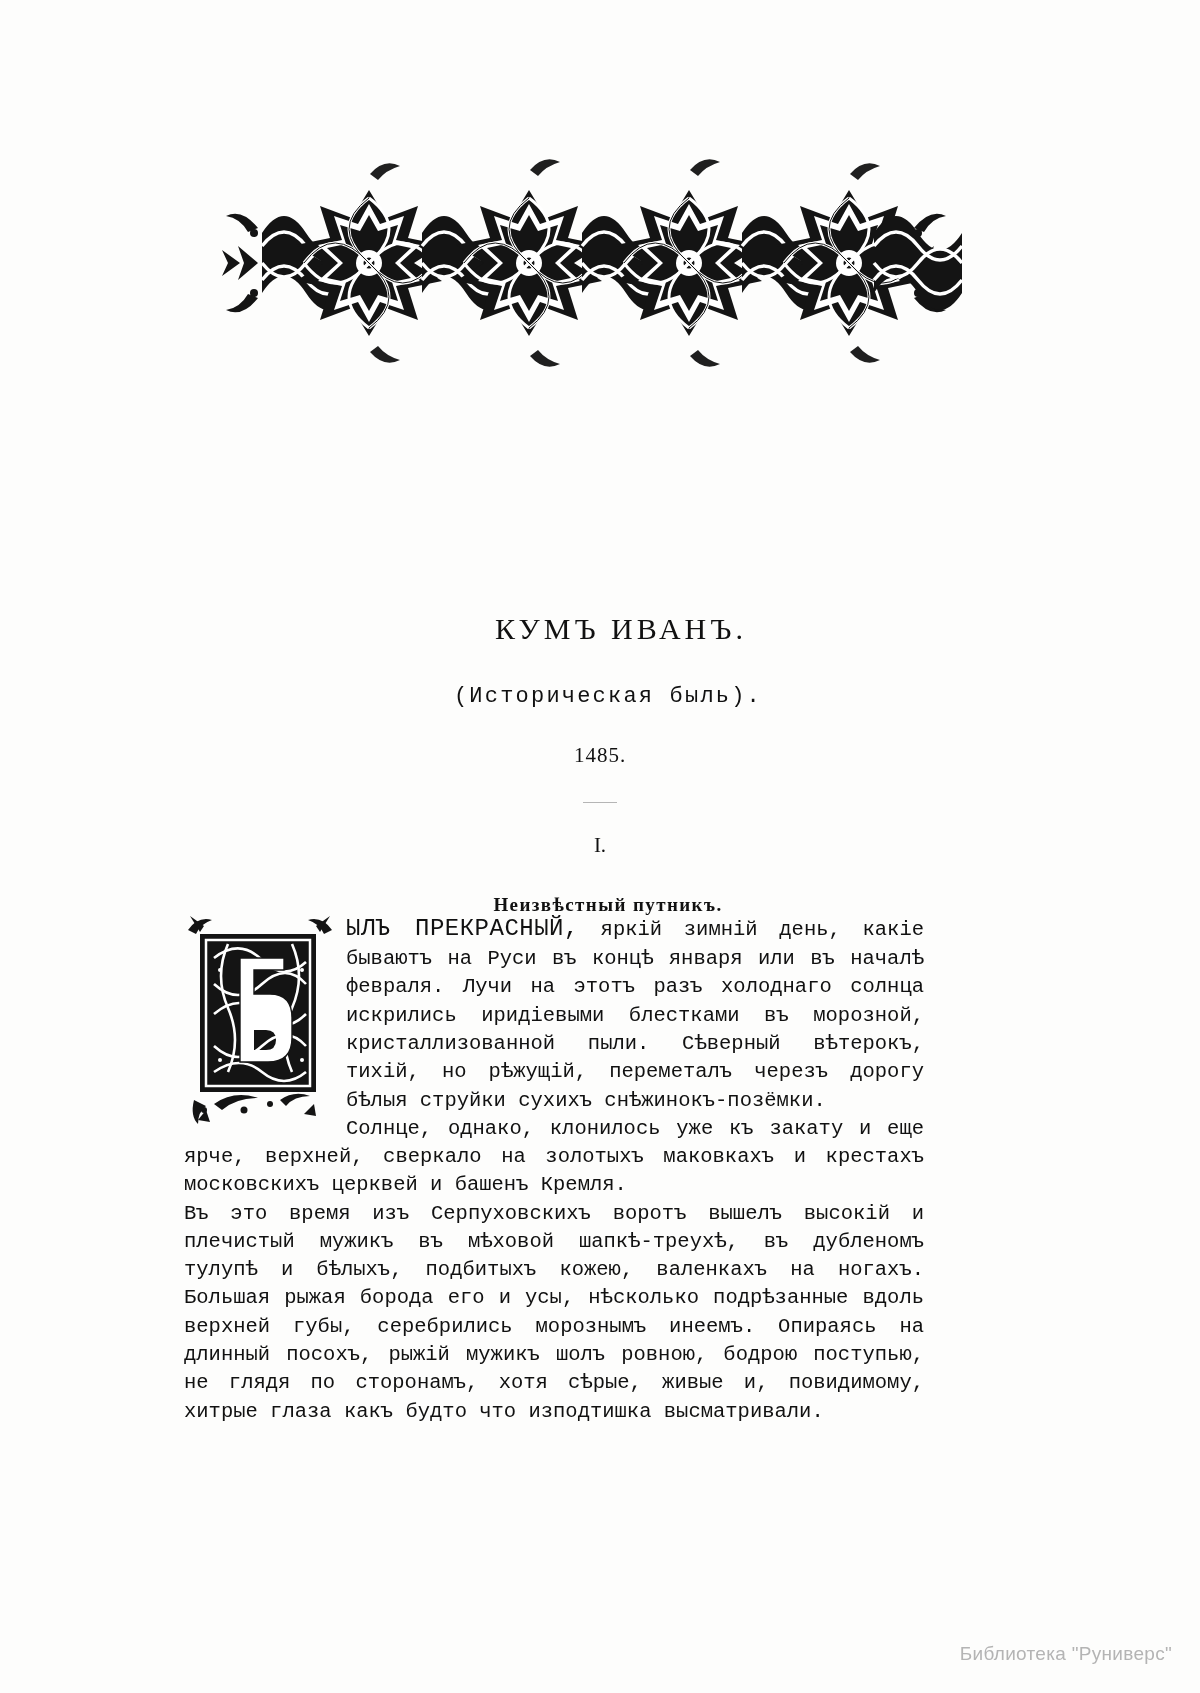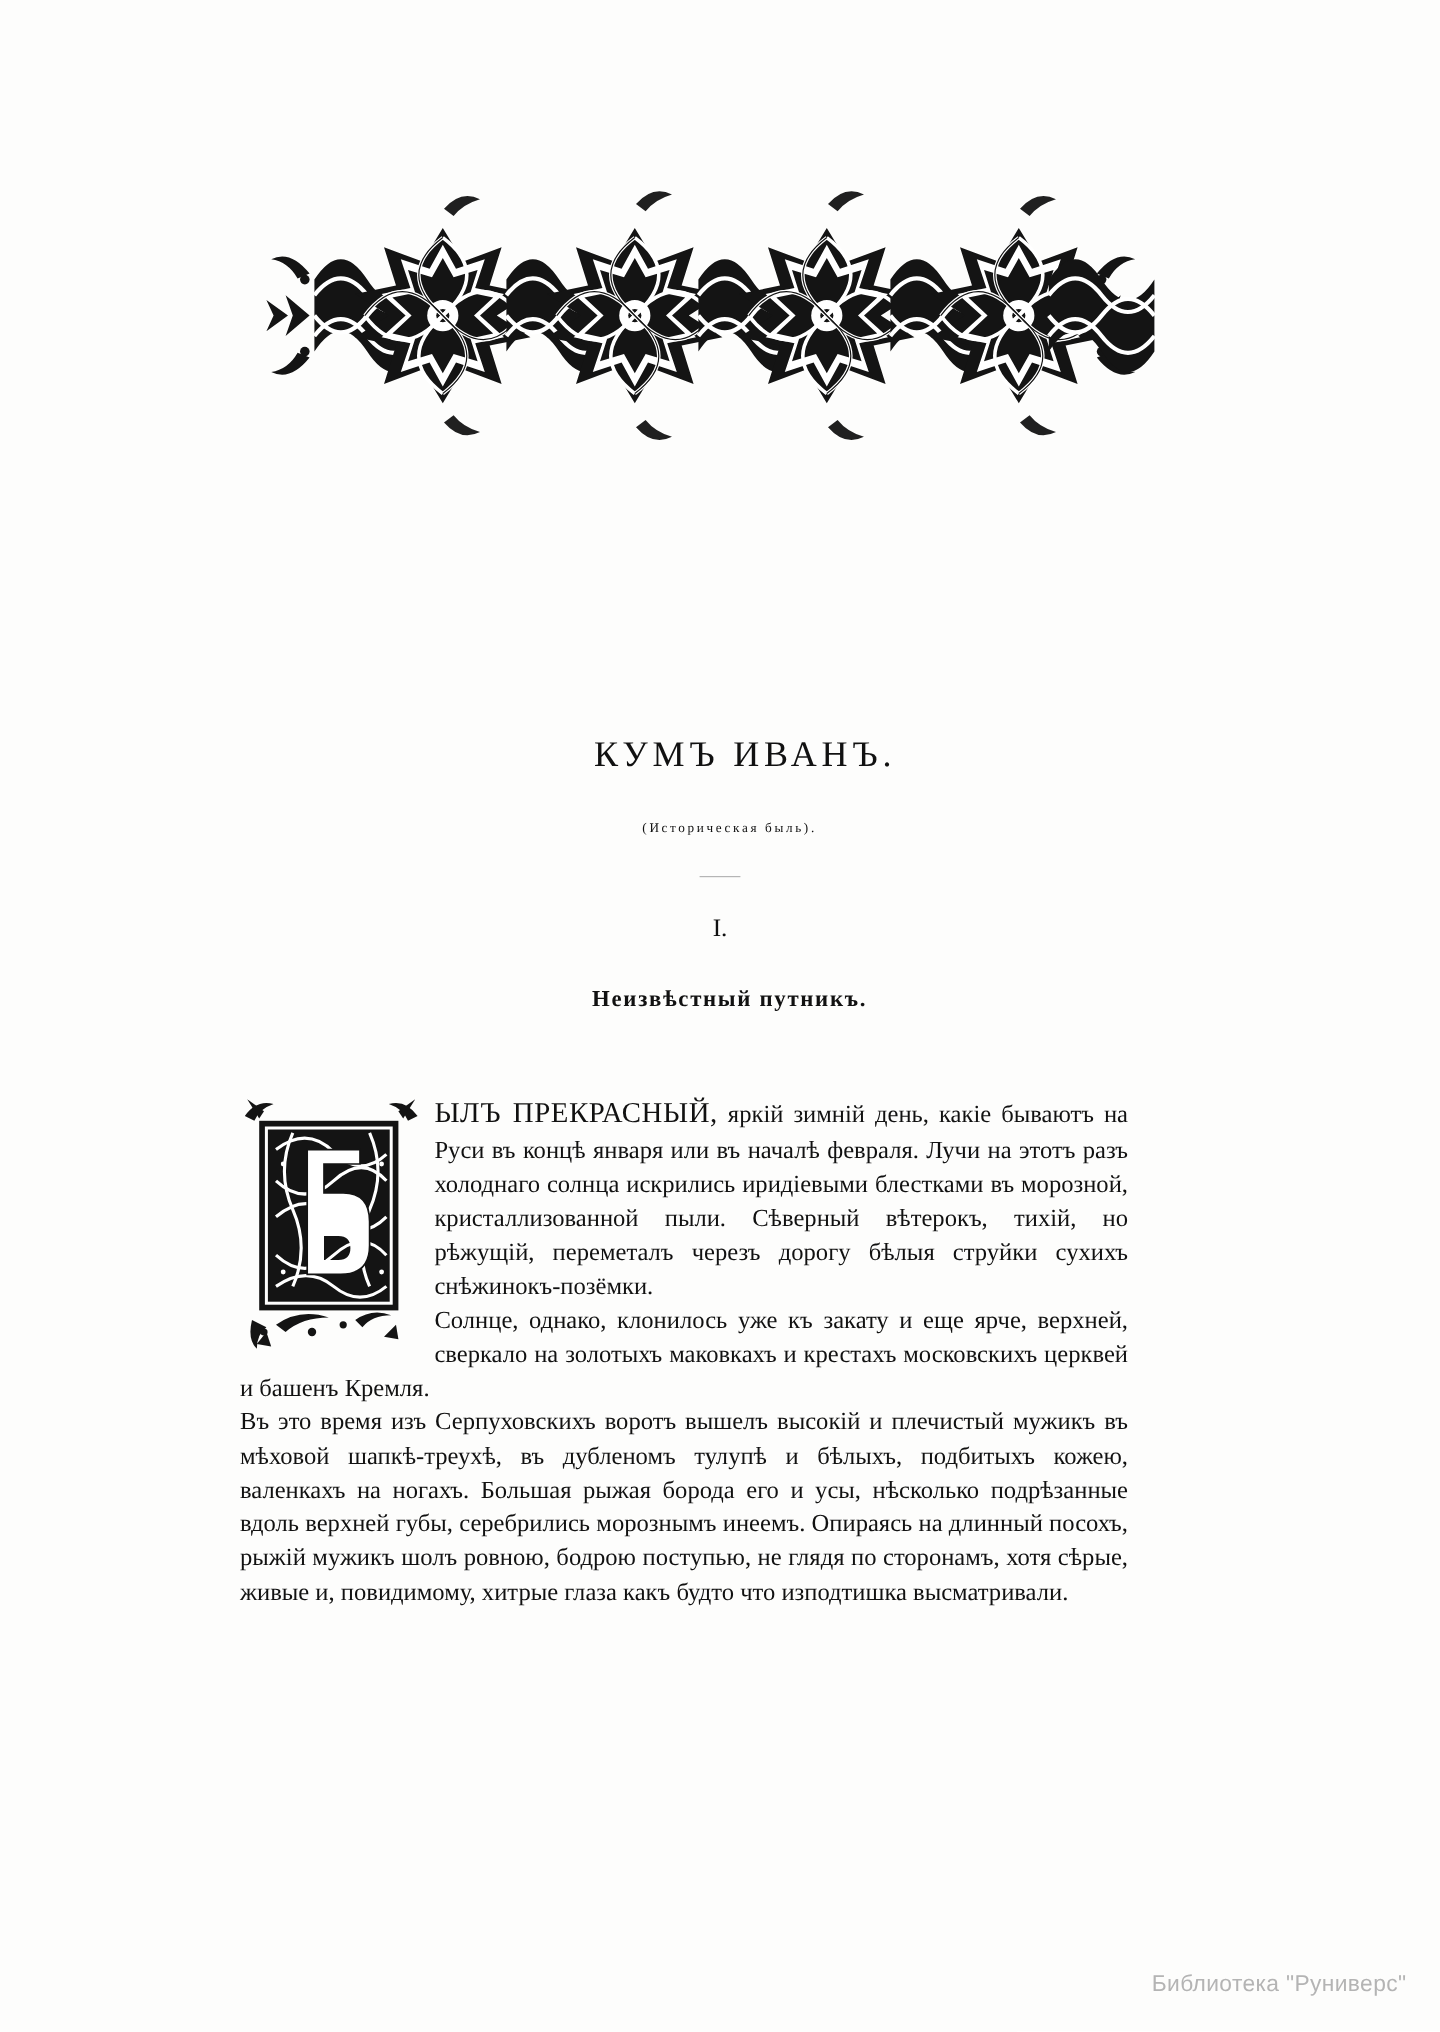--- a/index.html
+++ b/index.html
@@ -43,23 +43,23 @@
   .story-title {
     font-size: 30px;
     letter-spacing: 4px;
     font-weight: 400;
     margin: 0;
     font-family: "Liberation Serif", "DejaVu Serif", serif;
     padding-left: 42px;
   }
   .story-subtitle {
     margin: 38px 0 0 16px;
-    font-size: 11px;
+    font-size: 22px;
     letter-spacing: 2.2px;
-    font-family: Liberation Serif, serif;
+    font-family: Liberation Mono, monospace;
   }
   .story-year {
     margin: 34px 0 0 0;
     font-size: 21px;
     letter-spacing: 1px;
   }
   .rule-sep {
     margin: 34px auto 0 auto;
     width: 34px;
     border: 0;
@@ -73,27 +73,28 @@
   .chapter-title {
     margin: 36px 0 0 16px;
     font-size: 19px;
     font-weight: bold;
     letter-spacing: 1.4px;
   }
 
   
   .body-col {
     position: absolute;
-    left: 200px;
+    left: 184px;
     top: 912px;
     width: 740px;
     font-size: 20.5px;
     line-height: 1.38;
     text-align: justify;
     text-justify: inter-word;
+    font-family: Liberation Mono, monospace;
   }
   .body-col p {
     margin: 0;
     text-indent: 0;
   }
   .para-indent { text-indent: 2.1em; }
 
   
   .dropcap {
     float: left;
@@ -214,20 +215,21 @@
         <path d="M320 208 q14 16 30 8 q-14 -4 -22 -14 Z"></path>
         <path d="M480 208 q14 16 30 8 q-14 -4 -22 -14 Z"></path>
         <path d="M640 204 q14 16 30 8 q-14 -4 -22 -14 Z"></path>
       </g>
     </svg>
   </div>
 
   <div class="title-block">
     <h1 class="story-title">КУМЪ  ИВАНЪ.</h1>
     <div class="story-subtitle">(Историческая быль).</div>
+    <div class="story-year">1485.</div>
     <hr class="rule-sep">
     <div class="chapter-num">I.</div>
     <div class="chapter-title">Неизвѣстный  путникъ.</div>
   </div>
 
   <div class="body-col">
 
     <div class="dropcap">
       <svg viewBox="0 0 152 212" xmlns="http://www.w3.org/2000/svg" aria-hidden="true">
 

